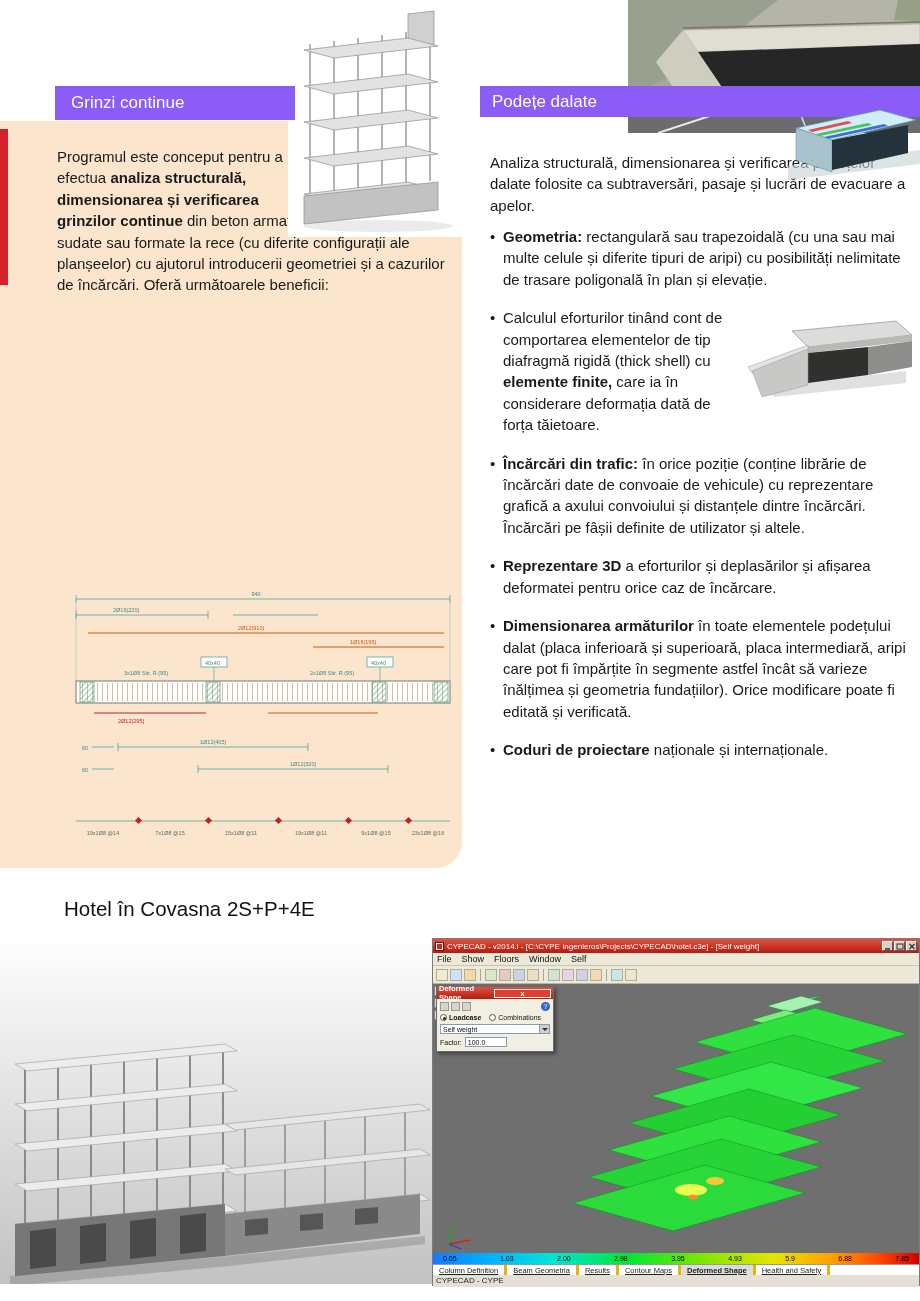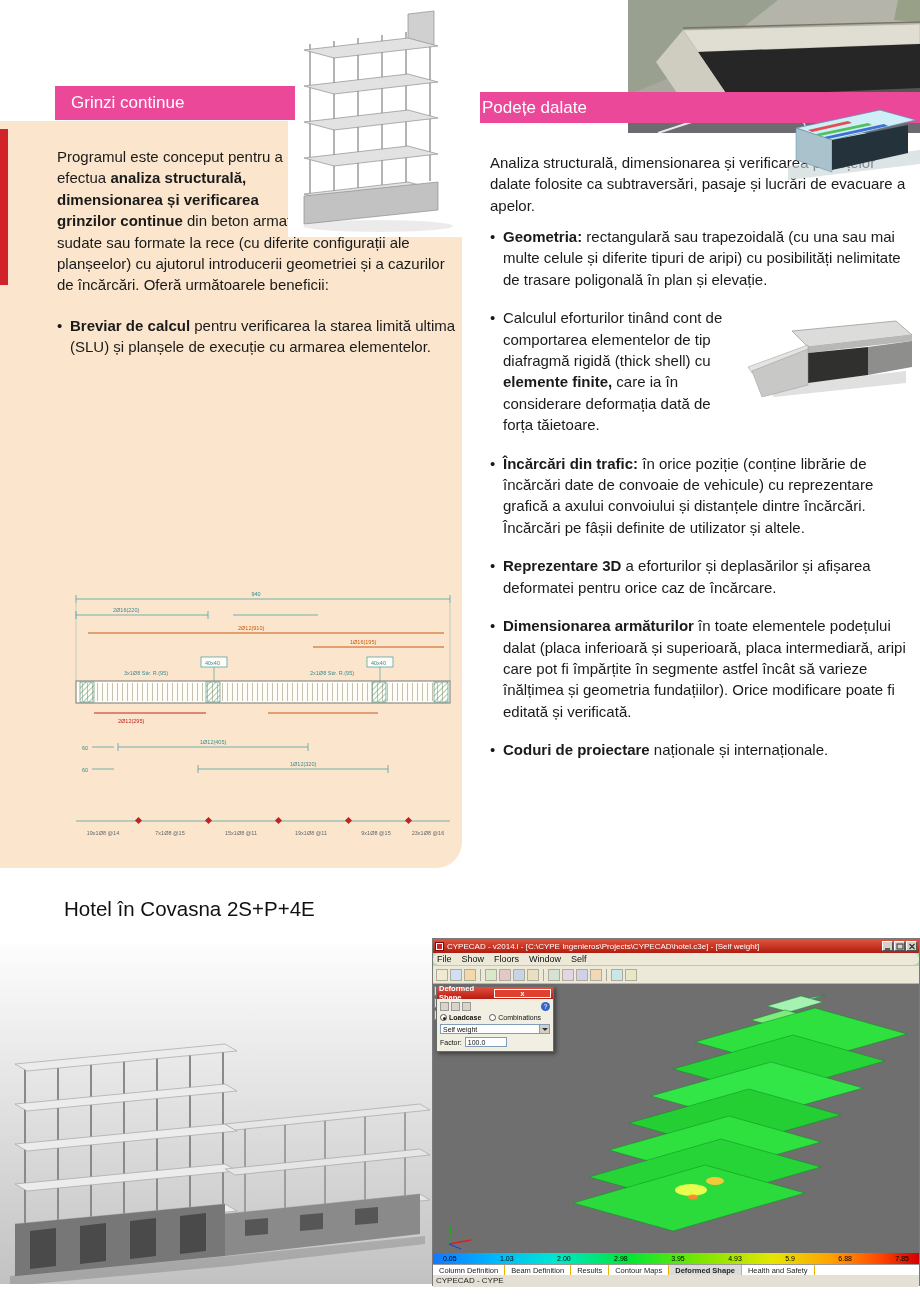--- a/index.html
+++ b/index.html
@@ -4,23 +4,23 @@
 <style>
   * { margin:0; padding:0; box-sizing:border-box; }
   html,body { background:#fff; }
   .page {
     position:relative; width:920px; height:1301px; background:#fff; overflow:hidden;
     font-family:"Liberation Sans", sans-serif; color:#1a1a1a;
   }
   .abs { position:absolute; }
 
   
-  .banner { background:#ec4899; color:#fff; font-size:17px; display:flex; align-items:center; }
+  .banner { background:#8b5cf6; color:#fff; font-size:17px; display:flex; align-items:center; }
   .banner-left  { left:55px; top:86px; width:240px; height:34px; padding-left:16px; z-index:4; }
-  .banner-right { left:480px; top:86px; width:440px; height:31px; padding-left:2px; z-index:3;margin-top:6px; }
+  .banner-right { left:480px; top:86px; width:440px; height:31px; padding-left:12px; z-index:3; }
 
   
   .cream-panel { left:0; top:121px; width:462px; height:747px; background:#fbe6cd; border-radius:0 0 26px 0; z-index:0; }
   .red-strip   { left:0; top:129px; width:8px; height:156px; background:#d2232a; z-index:1; }
 
   
   .photo-underpass { left:628px; top:0; width:292px; height:133px; z-index:2; }
   .building-top    { left:288px; top:0; width:187px; height:237px; z-index:3; background:#fff; }
   .culvert-color   { left:788px; top:106px; width:132px; height:82px; z-index:5; }
 
@@ -49,21 +49,21 @@
 
   
   .app-window { left:432px; top:938px; width:488px; height:348px; background:#86efac; border:1px solid #7a7a7a; font-family:"Liberation Sans",sans-serif; }
   .titlebar { height:14px; background:linear-gradient(#e2543e,#b01c10); display:flex; align-items:center; padding:0 2px; gap:3px; }
   .app-icon { width:9px; height:9px; background:#fff; border:1px solid #7a0a0a; display:inline-block; position:relative; }
   .app-icon::after { content:""; position:absolute; left:1px; top:1px; width:5px; height:5px; background:#d2232a; }
   .titletext { color:#fff; font-size:8px; white-space:nowrap; overflow:hidden; flex:1; }
   .winbtns { display:flex; gap:1px; }
   .wbtn { width:11px; height:10px; background:#d6d2c8; border:1px solid #fff; border-right-color:#555; border-bottom-color:#555; position:relative; }
   .wbtn svg { position:absolute; left:0; top:0; }
-  .menubar { height:13px; background:#ece9d8; border-bottom:1px solid #c8c4b4; display:flex; align-items:center; padding-left:4px; gap:10px; font-size:9px; color:#111;border-radius:6px; }
+  .menubar { height:13px; background:#ece9d8; border-bottom:1px solid #c8c4b4; display:flex; align-items:center; padding-left:4px; gap:10px; font-size:9px; color:#111; }
   .toolbar { height:18px; background:#ece9d8; border-bottom:1px solid #b8b4a8; display:flex; align-items:center; padding-left:3px; gap:2px; }
   .tbi { width:12px; height:12px; border:1px solid #b0ac9c; }
   .tbsep { width:1px; height:12px; background:#aaa698; margin:0 2px; }
   .canvas { position:absolute; left:0; top:45px; width:486px; height:280px; background:#6f6f6f; overflow:hidden; }
   .mesh { position:absolute; left:0; top:0; width:486px; height:280px; }
   .side-icons { position:absolute; left:1px; top:2px; width:12px; display:flex; flex-direction:column; gap:2px; z-index:3; }
   .sic { width:10px; height:10px; background:#ece9d8; border:1px solid #888; }
 
   
   .dialog { position:absolute; left:3px; top:2px; width:118px; background:#f1efe2; border:1px solid #6a6a6a; box-shadow:2px 2px 4px rgba(0,0,0,.45); z-index:4; }
@@ -82,21 +82,21 @@
   .dd-btn { width:10px; background:#d4d0c8; border-left:1px solid #7f9db9; position:relative; }
   .dd-btn::after { content:""; position:absolute; left:2px; top:3px; border:3px solid transparent; border-top-color:#333; }
   .dlg-factor { display:flex; align-items:center; gap:3px; }
   .factor-box { width:42px; height:10px; border:1px solid #7f9db9; background:#fff; line-height:9px; padding-left:2px; }
 
   
   .scalebar { position:absolute; left:0; bottom:0; width:486px; height:11px; z-index:5;
     background:linear-gradient(90deg,#1478ff 0%,#00b4ff 12%,#00e6d2 25%,#00e637 40%,#7ce600 55%,#e6e600 70%,#ffa000 82%,#ff4600 92%,#d20000 100%);
     display:flex; justify-content:space-between; padding:0 10px; font-size:7px; color:#000; line-height:11px; }
   .tabsrow { position:absolute; left:0; top:325px; width:486px; height:11px; background:#fff; display:flex; font-size:7.5px; color:#222; border-top:1px solid #999; }
-  .tabsrow span { padding:1px 6px 16px 6px; border-right:1px solid #eab308; white-space:nowrap; }
+  .tabsrow span { padding:1px 6px 16px 6px; border-right:3px solid #eab308; white-space:nowrap;text-decoration:underline; }
   .tabsrow span.active { background:#dcdcdc; font-weight:bold; }
   .statusbar { position:absolute; left:0; top:336px; width:486px; height:12px; background:#e4e0d6; font-size:8px; color:#222; padding:1px 0 0 3px; }
 
   .axis-glyph { position:absolute; left:12px; bottom:14px; z-index:4; }
 </style>
 </head>
 <body>
 
 <div class="page">
 
@@ -156,23 +156,20 @@
     <polygon points="8,22 44,34 44,66 8,54" fill="#a9c2cc" stroke="#5090b0" stroke-width="0.5"></polygon>
     <polygon points="44,34 120,19 120,47 44,64" fill="#24323c"></polygon>
   </svg>
 
   <div class="abs body-text left-intro">
     <span class="intro-spacer"></span>
     <span>Programul este conceput pentru a efectua </span><b>analiza structurală, dimensionarea și verificarea grinzilor continue</b><span> din beton armat și profile laminate, sudate sau formate la rece (cu diferite configurații ale planșeelor) cu ajutorul introducerii geometriei și a cazurilor de încărcări. Oferă următoarele beneficii:</span>
   </div>
 
   <div class="abs body-text left-bullets">
-    <div class="bullet">
-      <span></span><b>Breviar de calcul</b><span> pentru verificarea la starea limită ultima (SLU) și planșele de execuție cu armarea elementelor.</span>
-    </div>
   </div>
 
   <svg class="abs beam-diagram" viewBox="0 0 402 275">
     <defs>
       <pattern id="hatchp" width="4" height="4" patternUnits="userSpaceOnUse" patternTransform="rotate(45)">
         <line x1="0" y1="0" x2="0" y2="4" stroke="#3a9a70" stroke-width="1"></line>
       </pattern>
     </defs>
     <g stroke="#3a9aa0" stroke-width="0.7" fill="none">
       <line x1="18" y1="14" x2="392" y2="14"></line>
@@ -444,21 +441,21 @@
         <span>3.95</span>
         <span>4.93</span>
         <span>5.9</span>
         <span>6.88</span>
         <span>7.85</span>
       </div>
     </div>
 
     <div class="tabsrow">
       <span>Column Definition</span>
-      <span>Beam Definition</span>
+      <span>Beam Geometria</span>
       <span>Results</span>
       <span>Contour Maps</span>
       <span class="active">Deformed Shape</span>
       <span>Health and Safety</span>
     </div>
     <div class="statusbar">
       <span>CYPECAD - CYPE</span>
     </div>
   </div>
 

